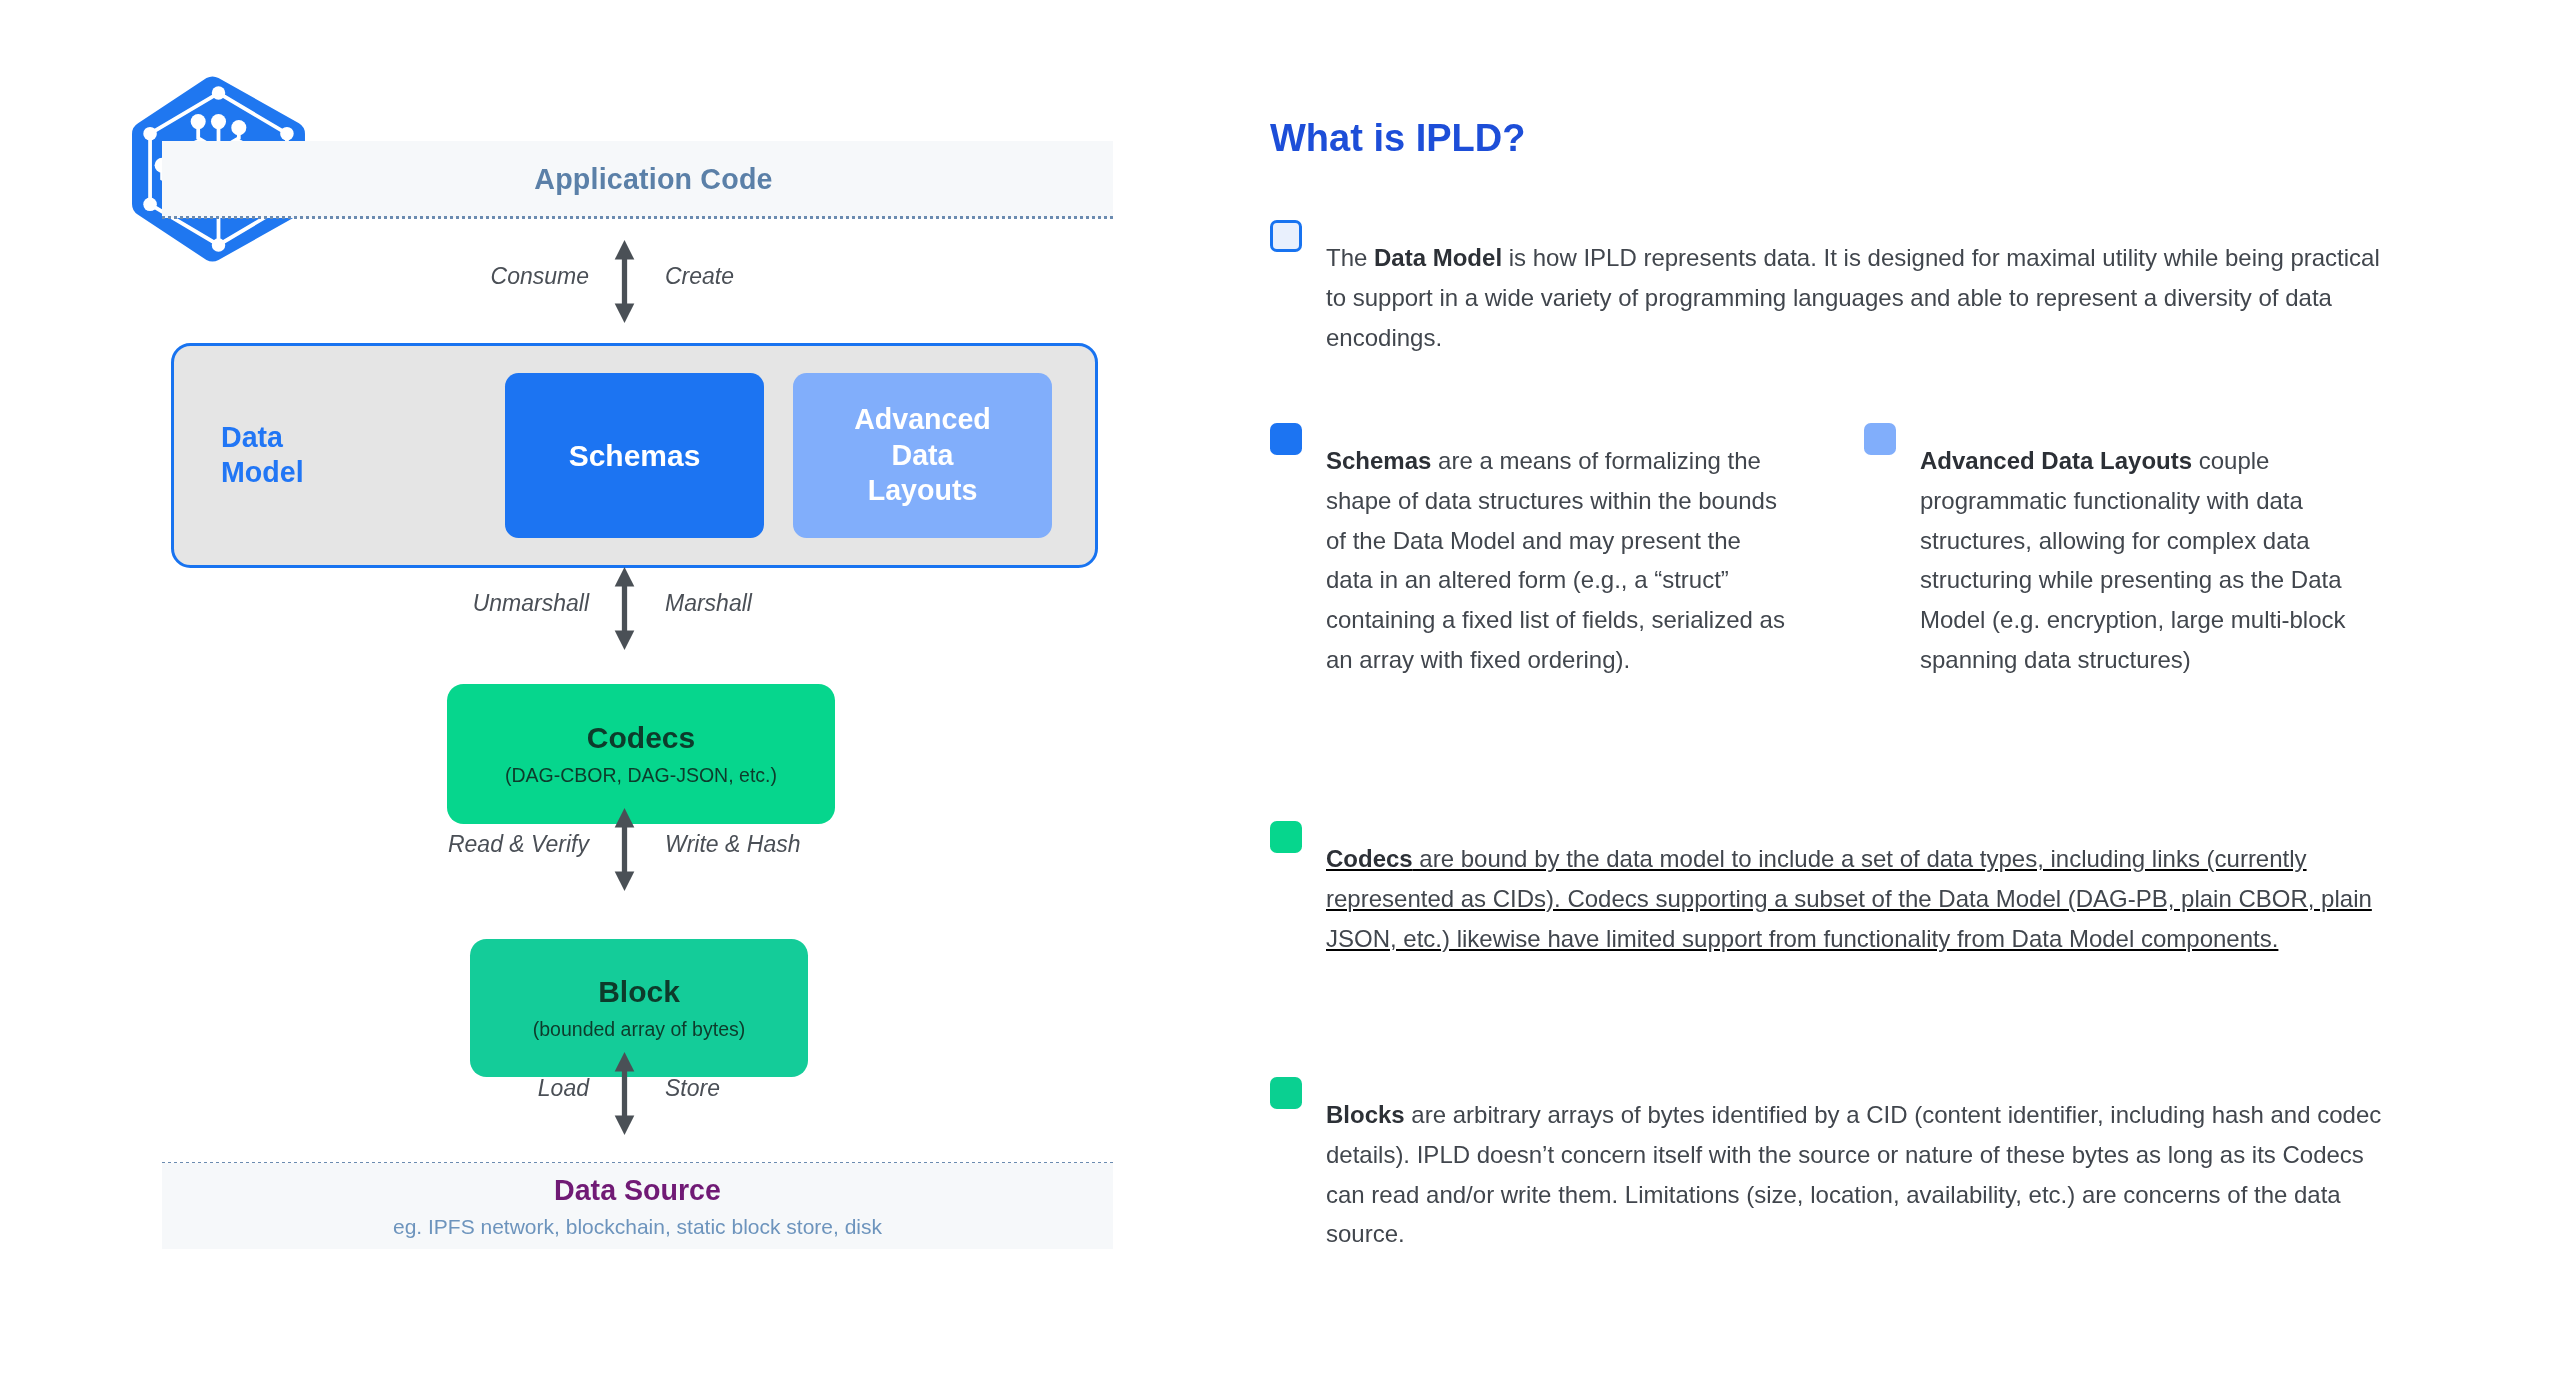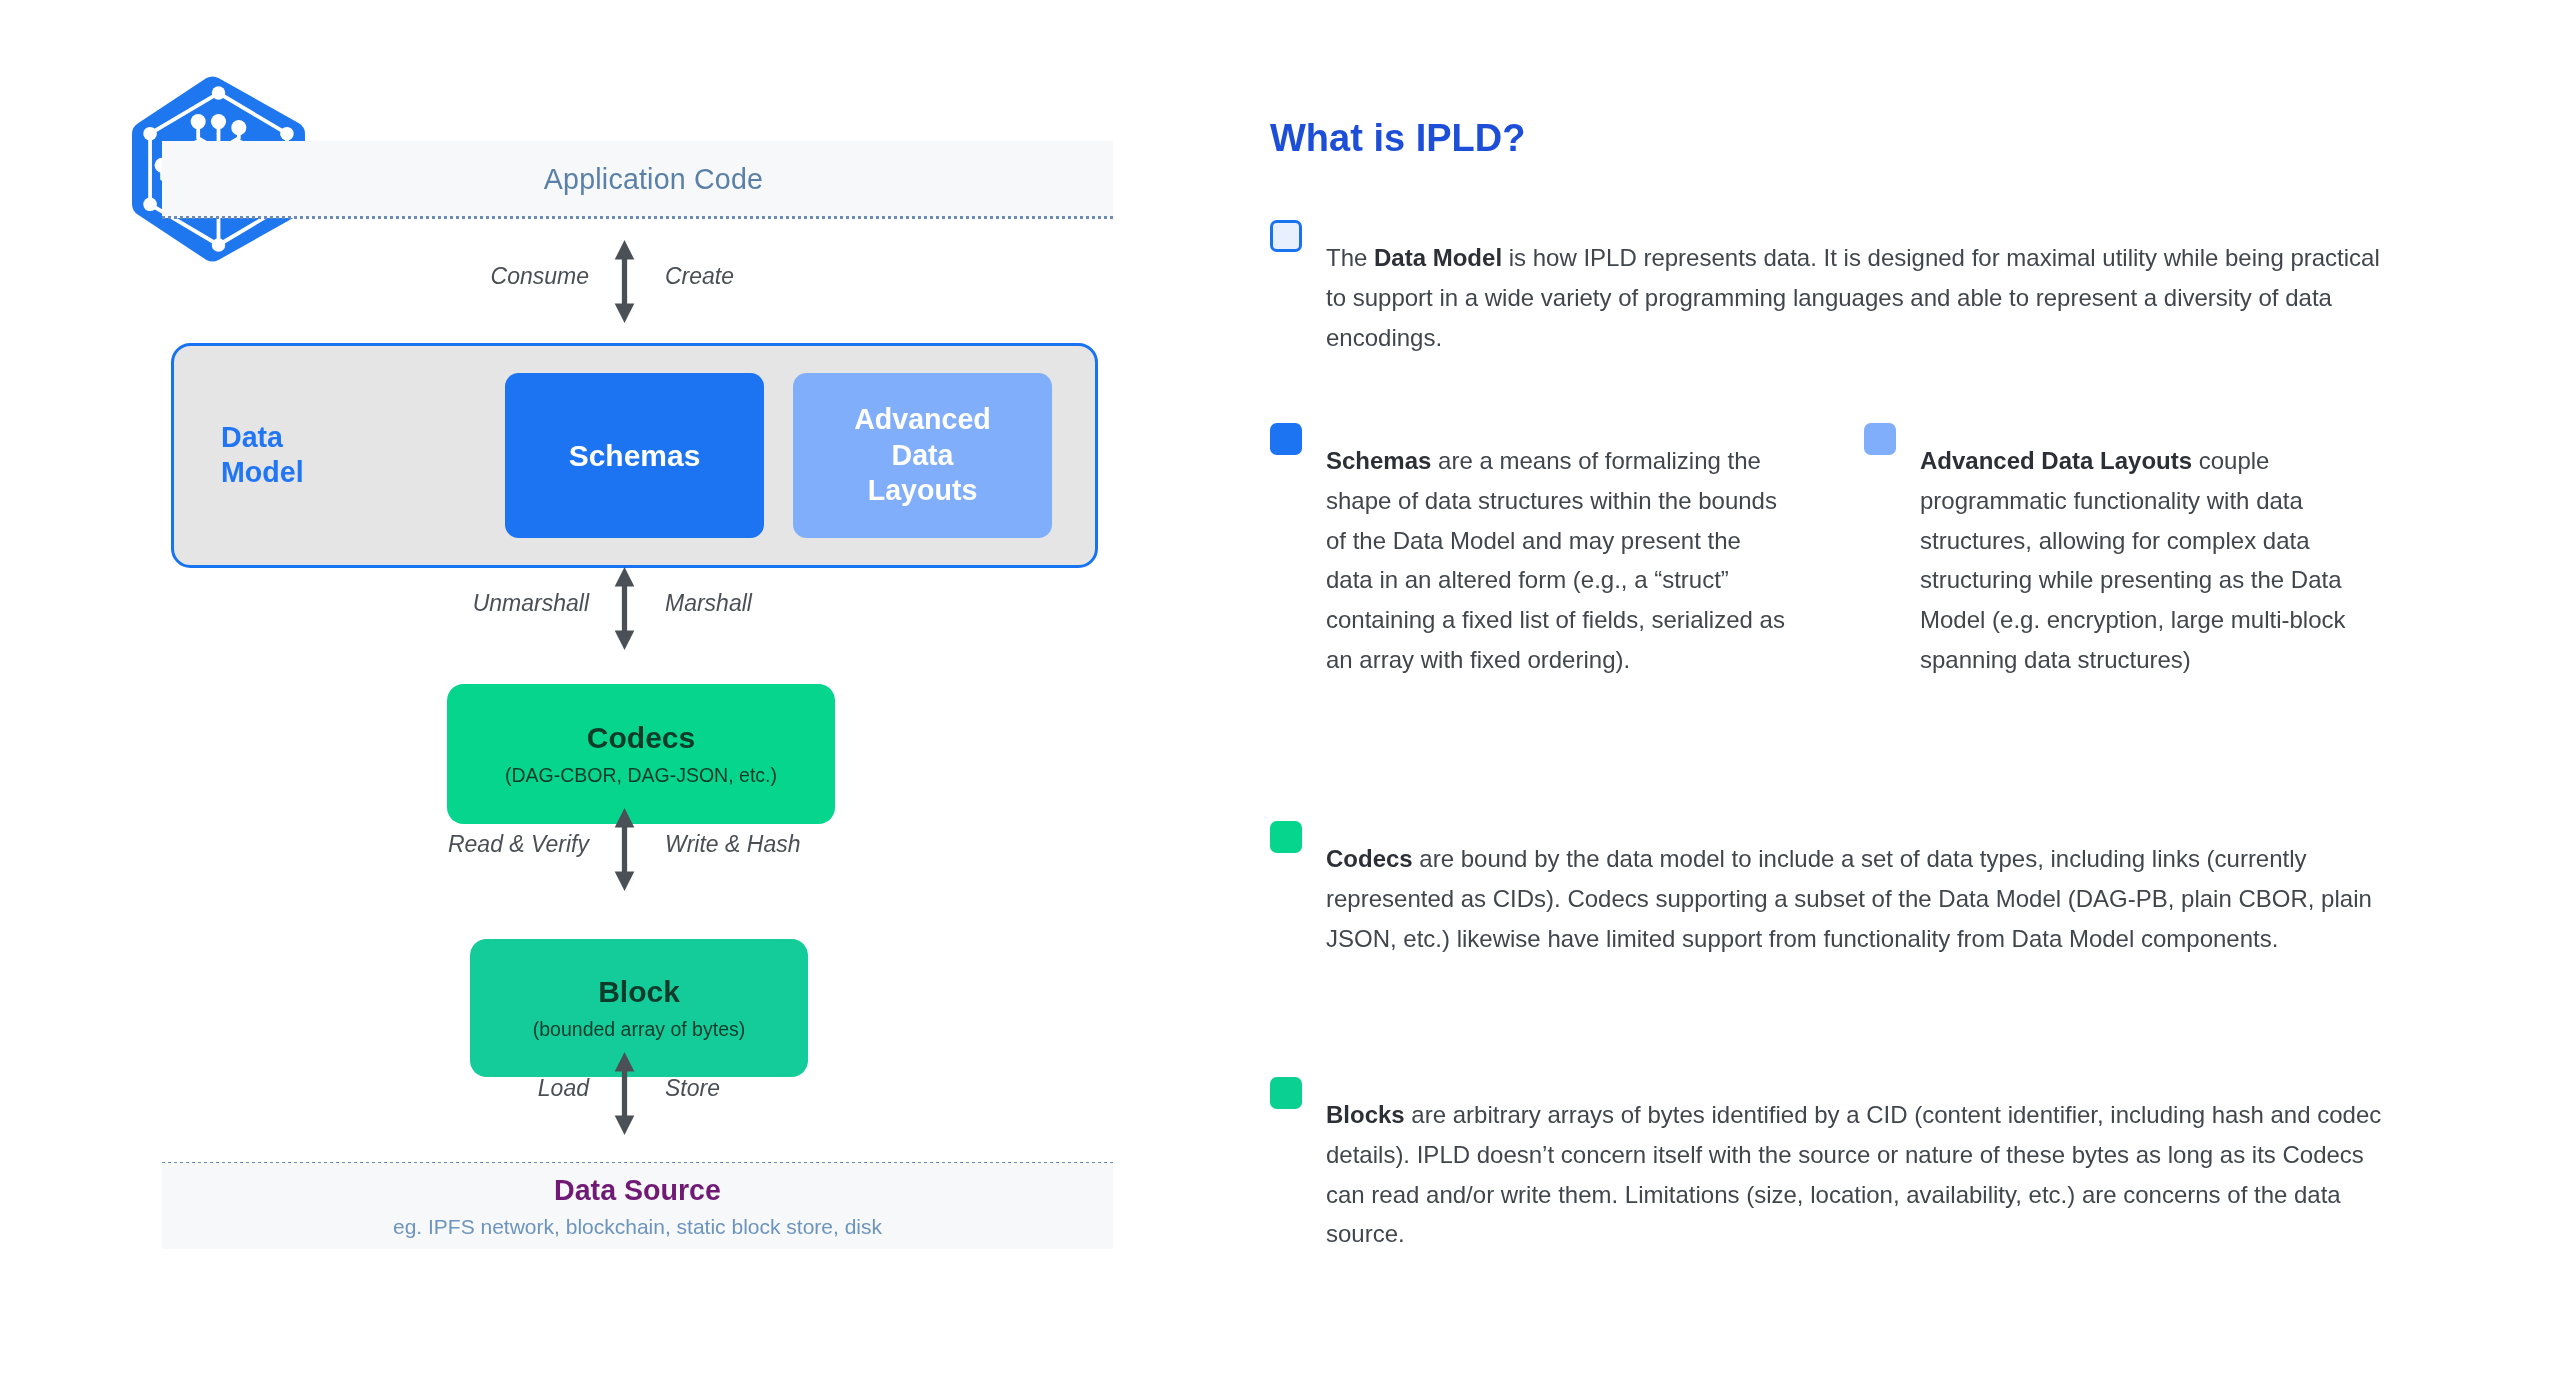--- a/index.html
+++ b/index.html
@@ -29,21 +29,21 @@
   .logo-wrap svg { display: block; width: 173px; height: 188px; }
 
   
   .appcode-bar {
     position: absolute; left: 162px; top: 141px;
     width: 951px; height: 77px;
     background: #f6f8fa;
     display: flex; align-items: center; justify-content: center;
   }
   .appcode-label {
-    font-size: 28.6px; font-weight: 400;
+    font-size: 28.6px; font-weight: 700;
     color: #5b80a8;
     letter-spacing: 0.2px;
     margin-left: 32px;
   }
   .dash-line {
     position: absolute; height: 0;
     border-top: 3.8px dotted #6b8bb0;
   }
   .dash-top { left: 162px; top: 216px; width: 951px; }
   .dash-bottom { left: 162px; top: 1162px; width: 951px; }
@@ -139,21 +139,21 @@
   .swatch.solid-green2 { background: #0ad091; }
 
   .etext {
     font-size: 24px; line-height: 1.66; color: #41464d;
   }
   .etext b { font-weight: 700; color: #2c3036; }
 
   #entry-datamodel { left: 0;     top: 214px; width: 1120px; }
   #entry-schemas   { left: 0;     top: 417px; width: 519px;  }
   #entry-adl       { left: 594px; top: 417px; width: 526px;  }
-  #entry-codecs    { left: 0;     top: 815px; width: 1120px; }
+  #entry-codecs    { left: 0;     top: 815px; width: 1120px; text-decoration: underline; }
   #entry-blocks    { left: 0;     top: 1071px; width: 1120px; }
 </style>
 </head>
 <body>
 
 <div id="root">
 
   <div class="diagram">
 
     <div class="logo-wrap">

